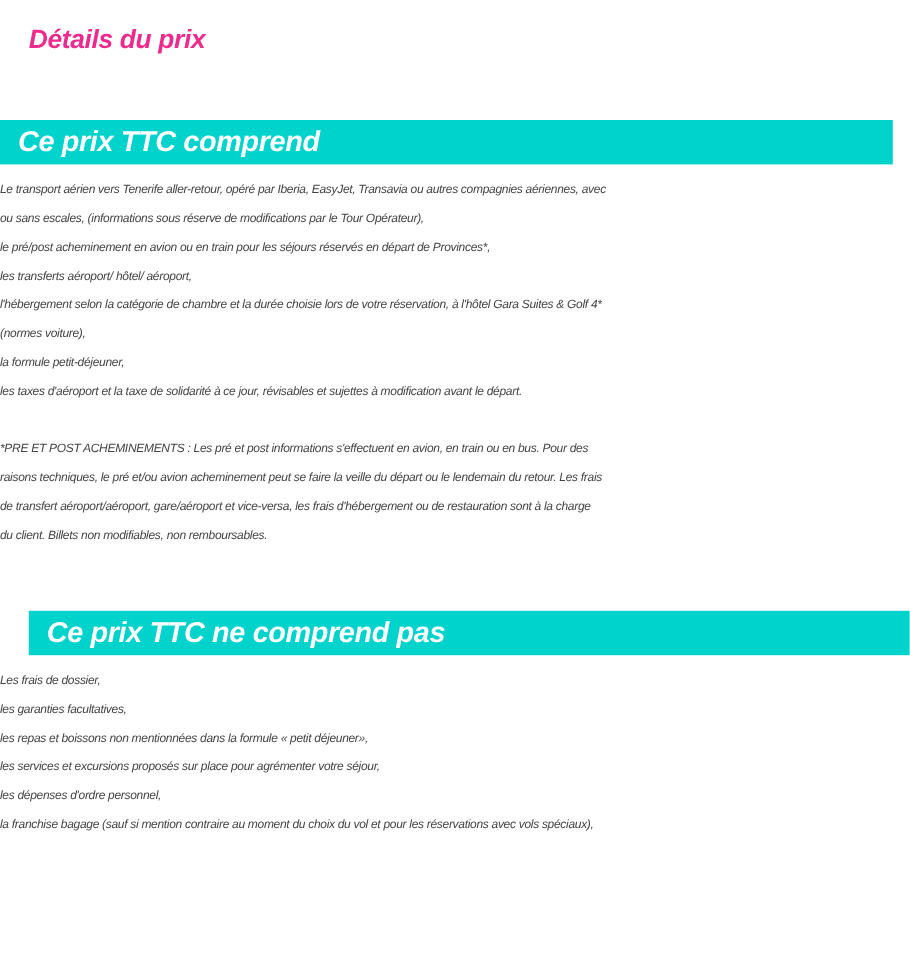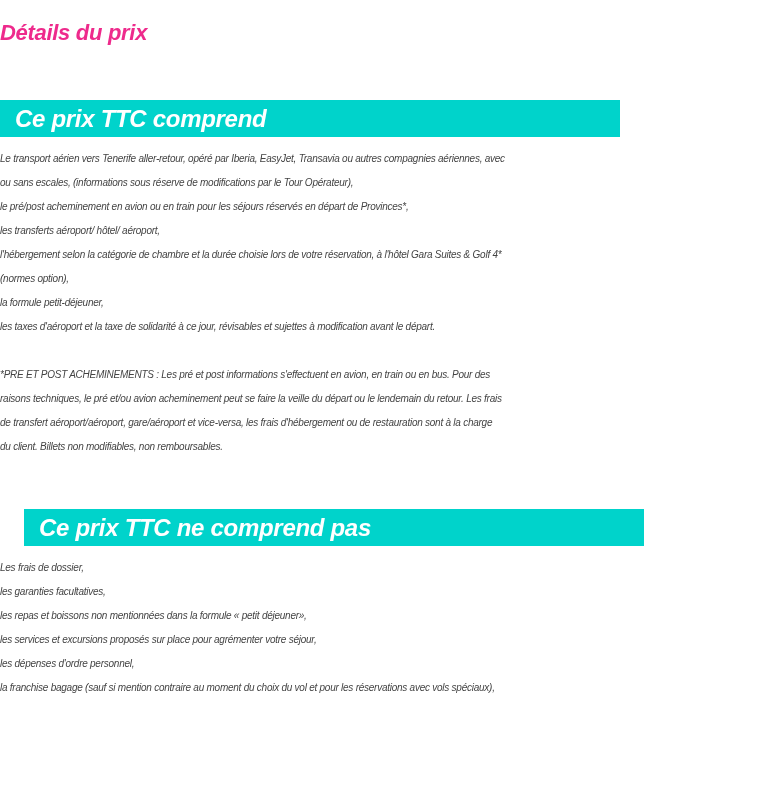--- a/index.html
+++ b/index.html
@@ -1,24 +1,24 @@
 <!DOCTYPE html>
 <html><head>
   <meta charset="utf-8">
   <style>
     html, body { margin: 0; padding: 0; background: #ffffff; }
     body { width: 758px; height: 803px; overflow: hidden; position: relative; font-family: "DejaVu Sans", sans-serif; }
     .page-title {
       position: absolute; left: 0; top: 20px;
       font-family: "Liberation Sans", sans-serif;
       font-style: italic; font-weight: bold; font-size: 22px;
-      color: #ee2a8c; letter-spacing: -0.3px; margin: 0;
+      color: #ee2a8c; letter-spacing: -0.3px; margin: 0; padding-left: 24px;
     }
     .band {
-      position: absolute; left: 0; width: 620px; height: 37px;
+      position: absolute; left: 0; width: 744px; height: 37px;
       background: #00d3cb; color: #ffffff;
       font-family: "Liberation Sans", sans-serif;
       font-style: italic; font-weight: bold; font-size: 24px;
       line-height: 37px; box-sizing: border-box; padding-left: 15px;
       letter-spacing: -0.3px;
     }
     .band.b1 { top: 100px; }
     .band.b2 { top: 509px; margin-left: 24px; }
     .text-block {
       position: absolute; left: 0; width: 646px;
@@ -37,21 +37,21 @@
 <h1 class="page-title">Détails du prix</h1>
 
 <div class="band b1">Ce prix TTC comprend</div>
 
 <div class="text-block blk1">
   <span class="line">Le transport aérien vers Tenerife aller-retour, opéré par Iberia, EasyJet, Transavia ou autres compagnies aériennes, avec</span>
   <span class="line">ou sans escales, (informations sous réserve de modifications par le Tour Opérateur),</span>
   <span class="line">le pré/post acheminement en avion ou en train pour les séjours réservés en départ de Provinces*,</span>
   <span class="line">les transferts aéroport/ hôtel/ aéroport,</span>
   <span class="line">l'hébergement selon la catégorie de chambre et la durée choisie lors de votre réservation, à l'hôtel Gara Suites &amp; Golf 4*</span>
-  <span class="line">(normes option),</span>
+  <span class="line">(normes voiture),</span>
   <span class="line">la formule petit-déjeuner,</span>
   <span class="line">les taxes d'aéroport et la taxe de solidarité à ce jour, révisables et sujettes à modification avant le départ.</span>
 </div>
 
 <div class="text-block blk2">
   <span class="line">*PRE ET POST ACHEMINEMENTS : Les pré et post informations s'effectuent en avion, en train ou en bus. Pour des</span>
   <span class="line">raisons techniques, le pré et/ou avion acheminement peut se faire la veille du départ ou le lendemain du retour. Les frais</span>
   <span class="line">de transfert aéroport/aéroport, gare/aéroport et vice-versa, les frais d'hébergement ou de restauration sont à la charge</span>
   <span class="line">du client. Billets non modifiables, non remboursables.</span>
 </div>

